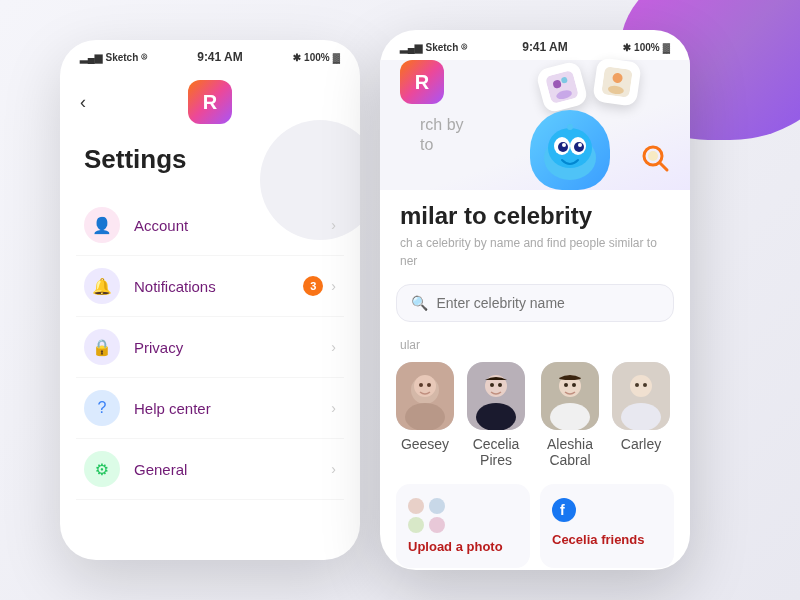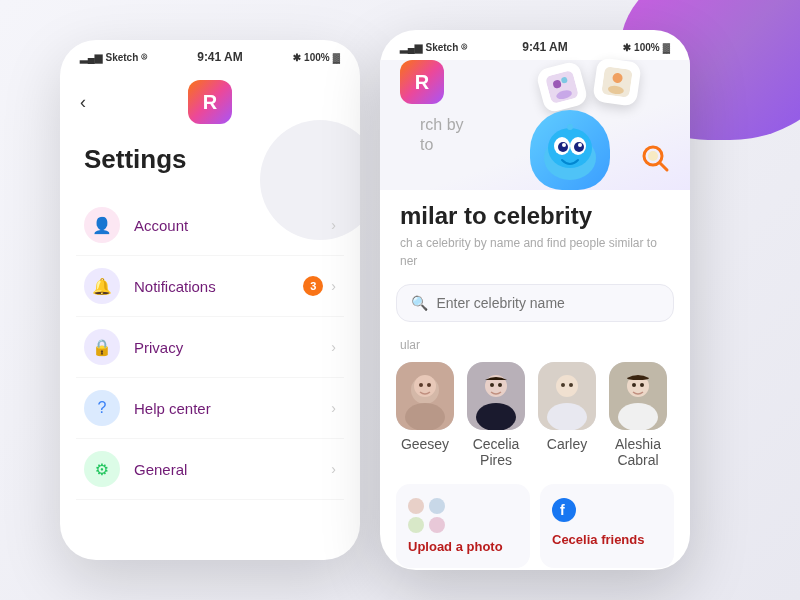--- a/index.html
+++ b/index.html
@@ -569,45 +569,45 @@
           <path d="M24 30 Q29 34 34 30" stroke="#c09080" stroke-width="1.5" fill="none"></path>
           <path d="M18 18 Q29 12 40 18" fill="#2a1a0a"></path>
         </svg>
       </div>
       <span class="celeb-name">Cecelia Pires</span>
     </div>
 
     <div class="celeb-item">
       <div class="celeb-avatar">
         <svg width="58" height="68" viewBox="0 0 58 68">
-          <rect width="58" height="68" rx="14" fill="#d8d0c8"></rect>
-          <ellipse cx="29" cy="55" rx="20" ry="14" fill="#e8e8f0"></ellipse>
-          <ellipse cx="29" cy="24" rx="11" ry="11" fill="#f0e0d0"></ellipse>
-          <circle cx="25" cy="23" r="2" fill="#4a3a2a"></circle>
-          <circle cx="33" cy="23" r="2" fill="#4a3a2a"></circle>
-        </svg>
-      </div>
-      <span class="celeb-name">Carley</span>
-    </div>
-
-    <div class="celeb-item">
-      <div class="celeb-avatar">
-        <svg width="58" height="68" viewBox="0 0 58 68">
           <rect width="58" height="68" rx="14" fill="#c0b8a8"></rect>
           <ellipse cx="29" cy="55" rx="20" ry="14" fill="#f0f0f0"></ellipse>
           <ellipse cx="29" cy="24" rx="11" ry="11" fill="#ecd8c8"></ellipse>
           <circle cx="25" cy="23" r="2" fill="#3a2a1a"></circle>
           <circle cx="33" cy="23" r="2" fill="#3a2a1a"></circle>
           <path d="M24 30 Q29 34 34 30" stroke="#c09080" stroke-width="1.5" fill="none"></path>
           <path d="M18 16 Q29 10 40 16 Q40 18 29 18 Q18 18 18 16Z" fill="#3a2510"></path>
         </svg>
       </div>
       <span class="celeb-name">Aleshia Cabral</span>
     </div>
 
+    <div class="celeb-item">
+      <div class="celeb-avatar">
+        <svg width="58" height="68" viewBox="0 0 58 68">
+          <rect width="58" height="68" rx="14" fill="#d8d0c8"></rect>
+          <ellipse cx="29" cy="55" rx="20" ry="14" fill="#e8e8f0"></ellipse>
+          <ellipse cx="29" cy="24" rx="11" ry="11" fill="#f0e0d0"></ellipse>
+          <circle cx="25" cy="23" r="2" fill="#4a3a2a"></circle>
+          <circle cx="33" cy="23" r="2" fill="#4a3a2a"></circle>
+        </svg>
+      </div>
+      <span class="celeb-name">Carley</span>
+    </div>
+
   </div>
 
   <div class="bottom-cards">
     <div class="bottom-card">
       <div class="face-grid">
         <div class="face-mini" style="background:#e8d0c8;"></div>
         <div class="face-mini" style="background:#c8d8e8;"></div>
         <div class="face-mini" style="background:#d8e8c8;"></div>
         <div class="face-mini" style="background:#e8c8d8;"></div>
       </div>

